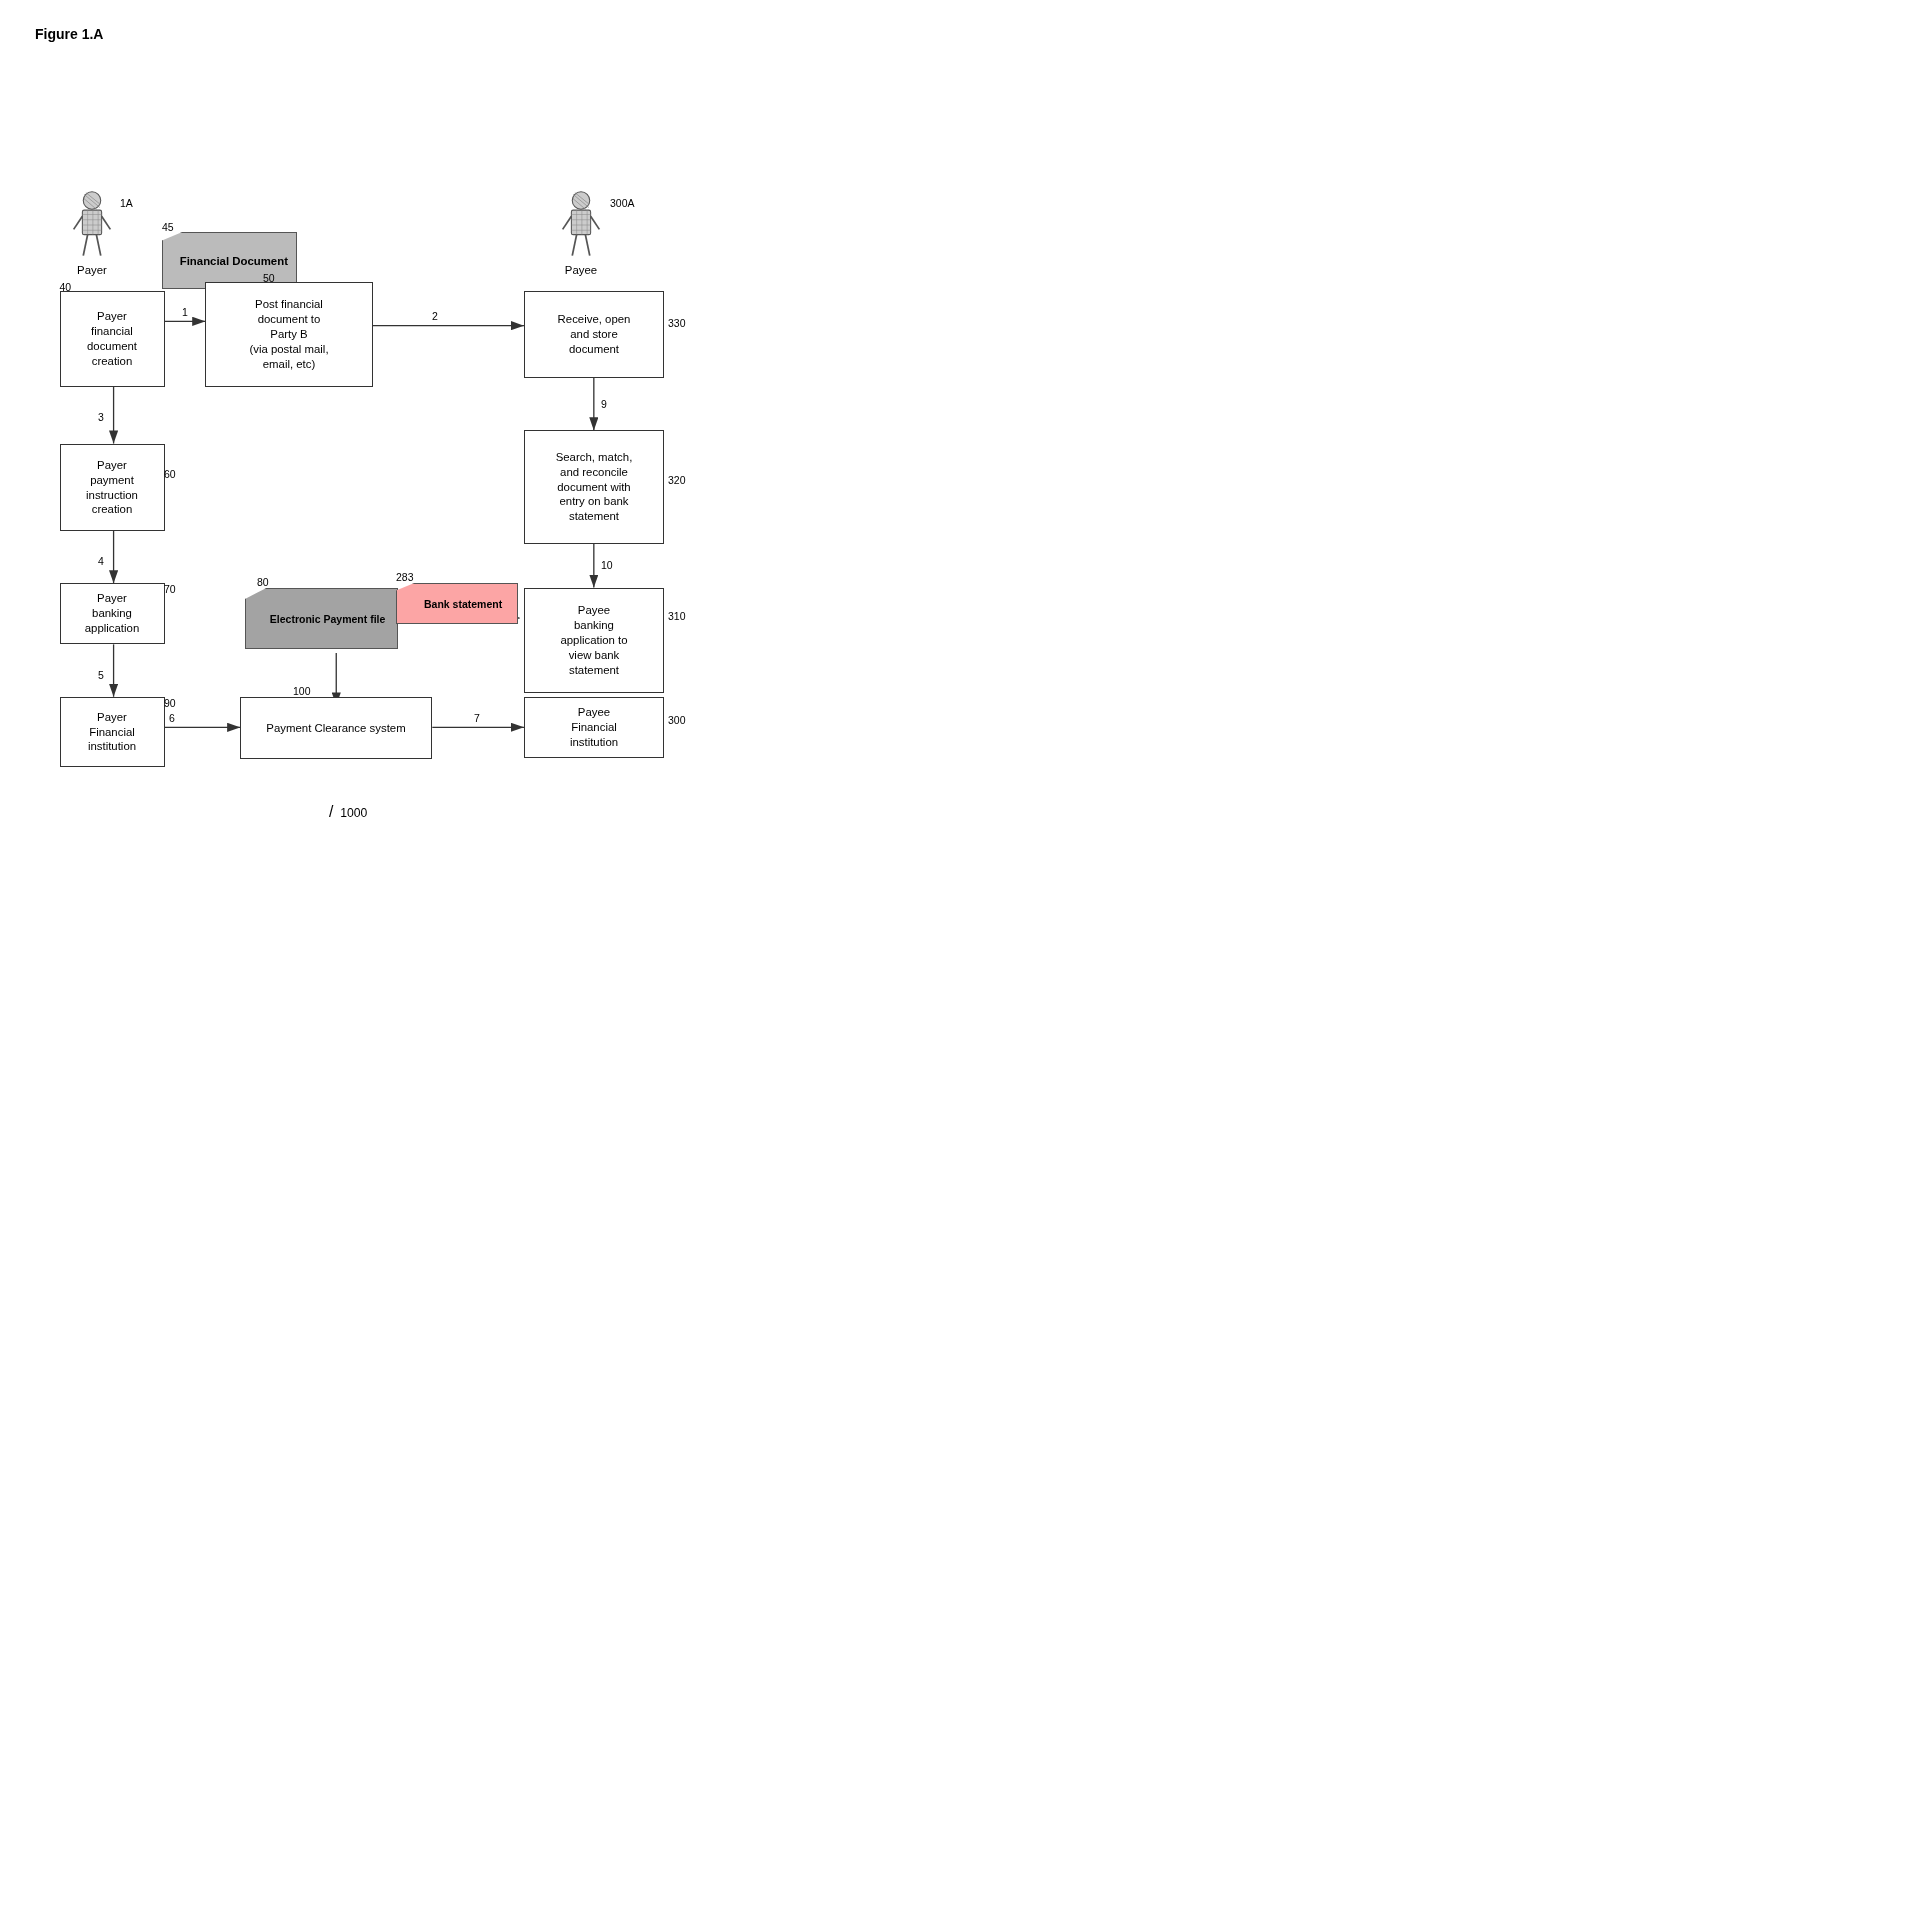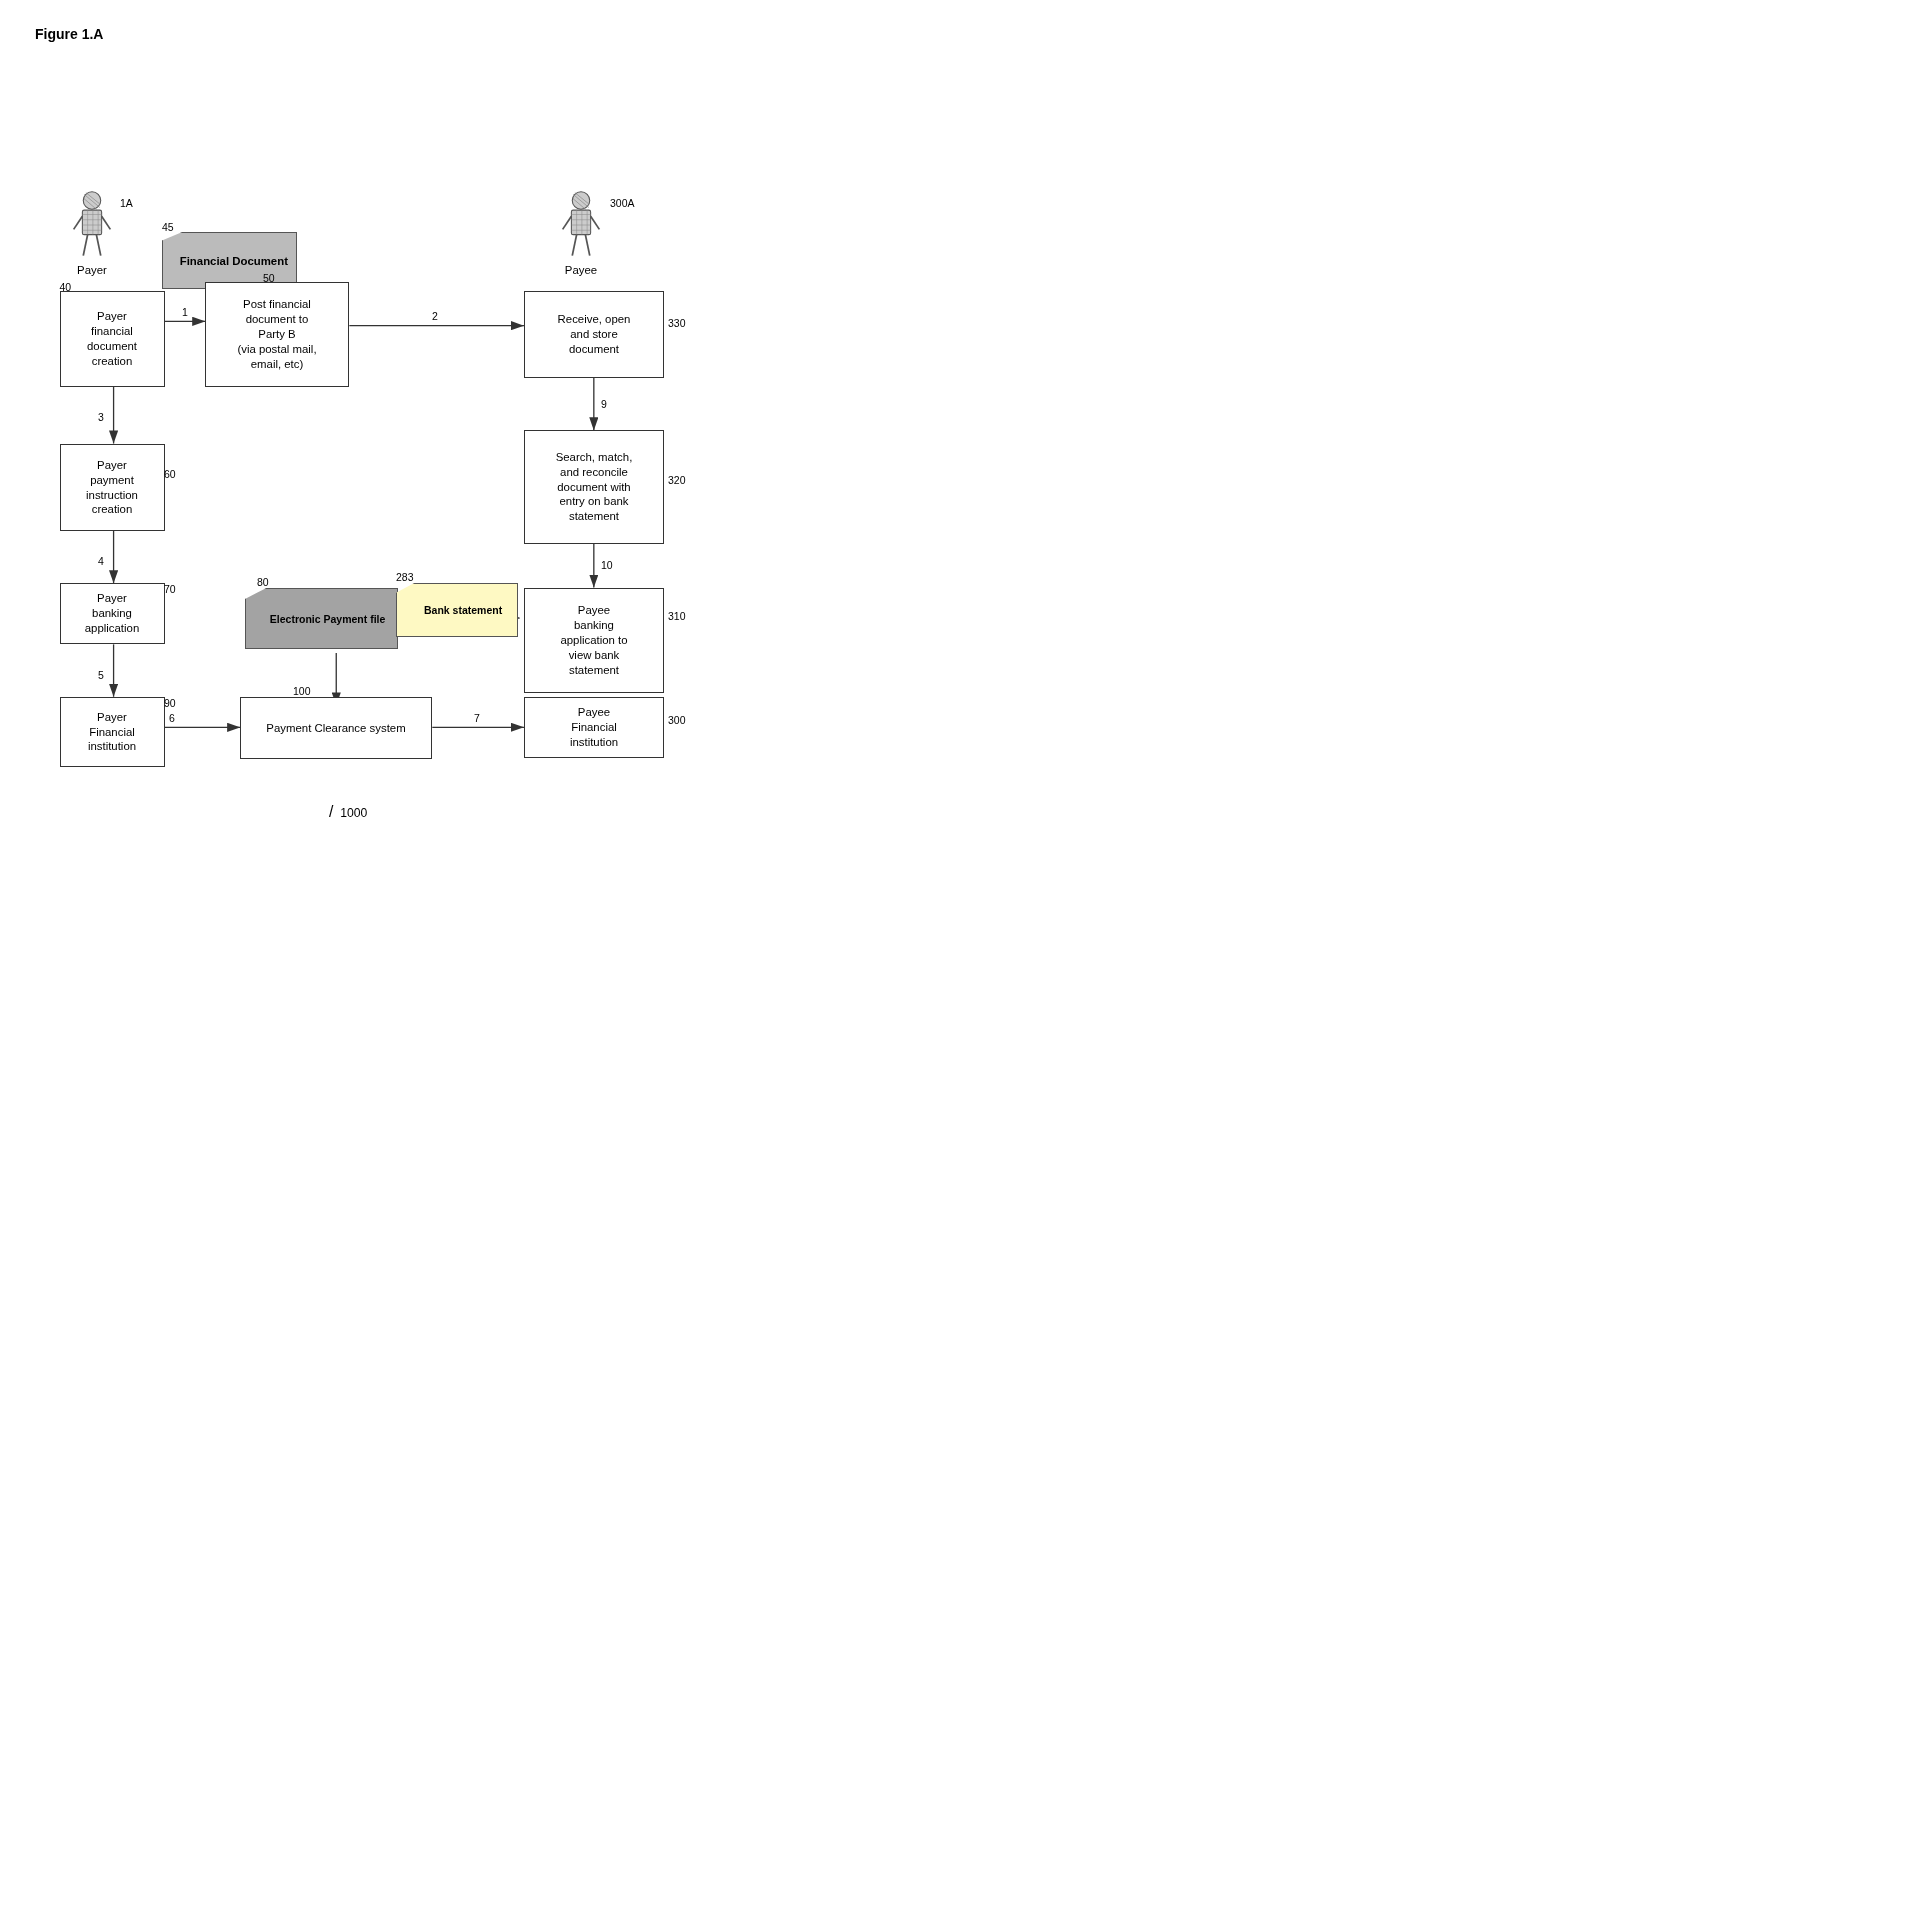--- a/index.html
+++ b/index.html
@@ -182,21 +182,21 @@
   <div class="label-tag" style="left:127px; top:153px;">45</div>
 
   <div class="box" style="left:24.5px; top:223px; width:105px; height:96px;">
     <span style="white-space:pre-line;">Payer
 financial
 document
 creation</span>
   </div>
   <div class="label-tag" style="left:24.5px; top:213px;">40</div>
 
-  <div class="box" style="left:170px; top:214px; width:144px; height:105px;">
+  <div class="box" style="left:170px; top:214px; width:168px; height:105px;">
     <span style="white-space:pre-line;">Post financial
 document to
 Party B
 (via postal mail,
 email, etc)</span>
   </div>
   <div class="label-tag" style="left:228px; top:204px;">50</div>
 
   <div class="box" style="left:489px; top:223px; width:140px; height:87px;">
     <span style="white-space:pre-line;">Receive, open
@@ -227,21 +227,21 @@
 banking
 application</span>
   </div>
   <div class="label-tag" style="left:129px; top:515px;">70</div>
 
   <div class="doc-shape" style="left:210px; top:520px; width:153px; height:61px; background:#a3a3a3; border:1.7px solid #555; clip-path: polygon(0 18%, 14% 0, 100% 0, 100% 100%, 0 100%);">
     <span style="font-size:10.5px; font-weight:bold; margin-left:12.2px; text-align:center;">Electronic Payment file</span>
   </div>
   <div class="label-tag" style="left:222px; top:508px;">80</div>
 
-  <div class="doc-shape" style="left:361px; top:515px; width:122px; height:54px; background:#fef9c3; border:1.7px solid #555; clip-path: polygon(0 18%, 15% 0, 100% 0, 100% 100%, 0 100%);">
+  <div class="doc-shape" style="left:361px; top:515px; width:122px; height:41px; background:#fca5a5; border:1.7px solid #555; clip-path: polygon(0 18%, 15% 0, 100% 0, 100% 100%, 0 100%);">
     <span style="font-size:10.5px; font-weight:bold; margin-left:12.2px;">Bank statement</span>
   </div>
   <div class="label-tag" style="left:361px; top:503px;">283</div>
 
   <div class="box" style="left:489px; top:520px; width:140px; height:105px;">
     <span style="white-space:pre-line;">Payee
 banking
 application to
 view bank
 statement</span>

